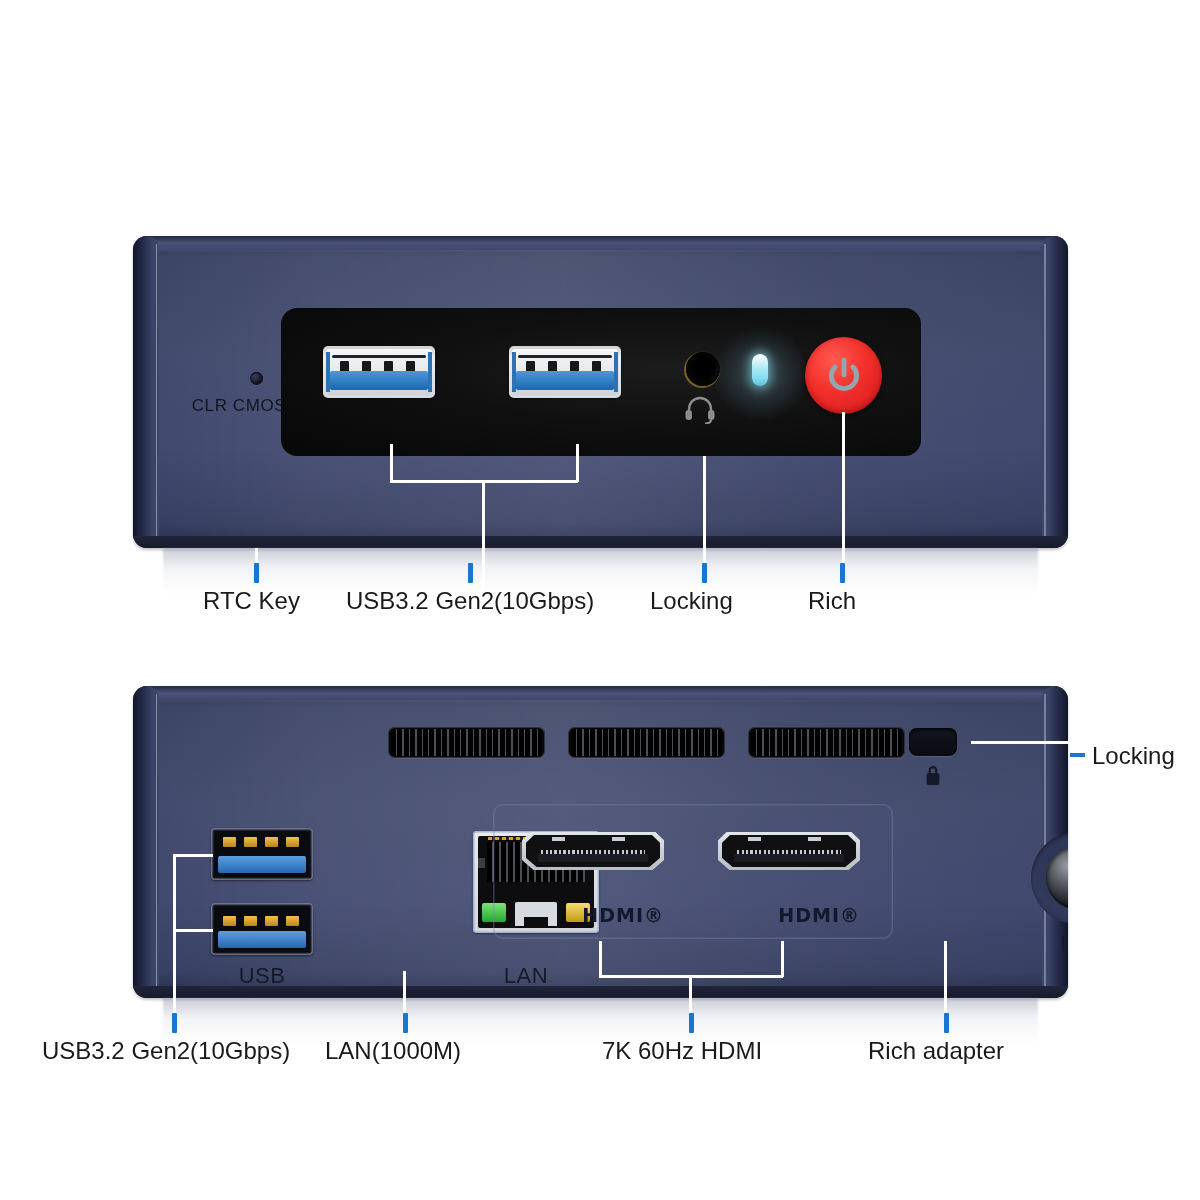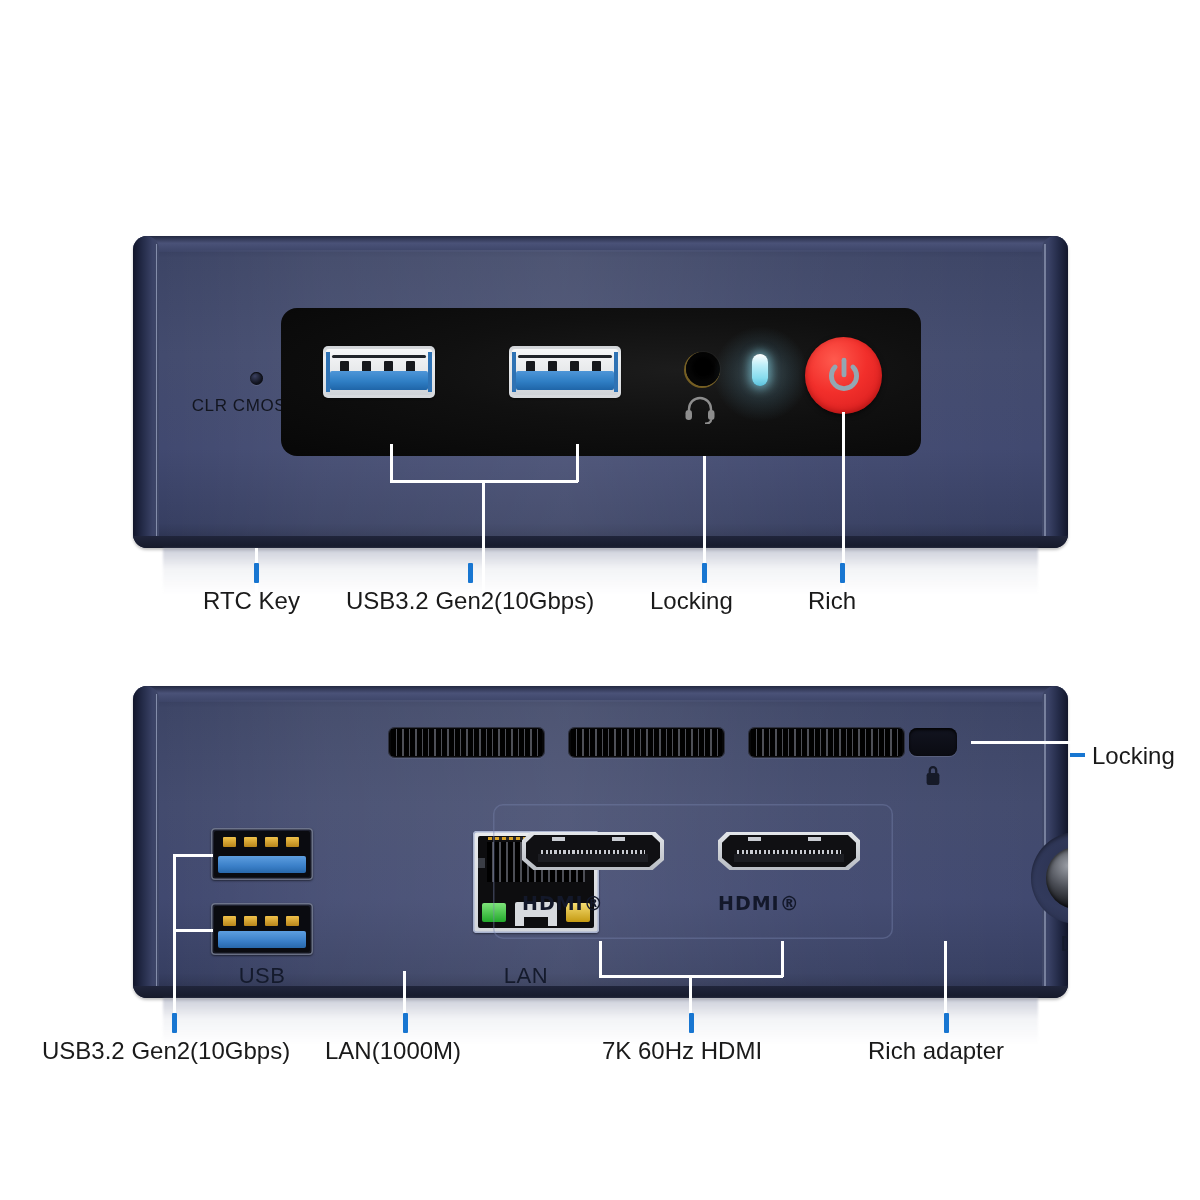--- a/index.html
+++ b/index.html
@@ -200,21 +200,21 @@
     clip-path:polygon(6% 0,94% 0,100% 22%,100% 74%,92% 100%,8% 100%,0 74%,0 22%);
   }
   .hdmi-cav{
     position:absolute;left:4px;right:4px;top:3px;bottom:3px;background:#101013;
     clip-path:polygon(6% 0,94% 0,100% 24%,100% 72%,92% 100%,8% 100%,0 72%,0 24%);
   }
   .hdmi-pins{position:absolute;left:11%;right:11%;top:46%;height:5px;
     background:repeating-linear-gradient(90deg,#c9ccd2 0px,#c9ccd2 2px,#101013 2px,#101013 4.5px);}
   .hdmi-bar{position:absolute;left:9%;right:9%;top:58%;height:8px;background:#1c1d22;}
   .hdmi-tab{position:absolute;top:2px;width:13px;height:4px;background:#c9ccd2;}
-  .hdmi-text{position:absolute;top:60px;width:142px;text-align:left;font-size:19px;font-weight:bold;
+  .hdmi-text{position:absolute;top:72px;width:142px;text-align:right;font-size:19px;font-weight:bold;
     color:#13182a;letter-spacing:1px;font-family:"DejaVu Sans",sans-serif;}
 
   
   .dc-well{
     position:absolute;left:898px;top:146px;width:92px;height:92px;border-radius:50%;
     background:radial-gradient(circle at 44% 38%,#2a3150 0%,#323a5c 55%,#252b45 100%);
     box-shadow:inset 0 2px 4px rgba(0,0,0,.45);
   }
   .dc-jack{
     position:absolute;left:50%;top:50%;width:62px;height:62px;margin:-31px 0 0 -31px;border-radius:50%;

